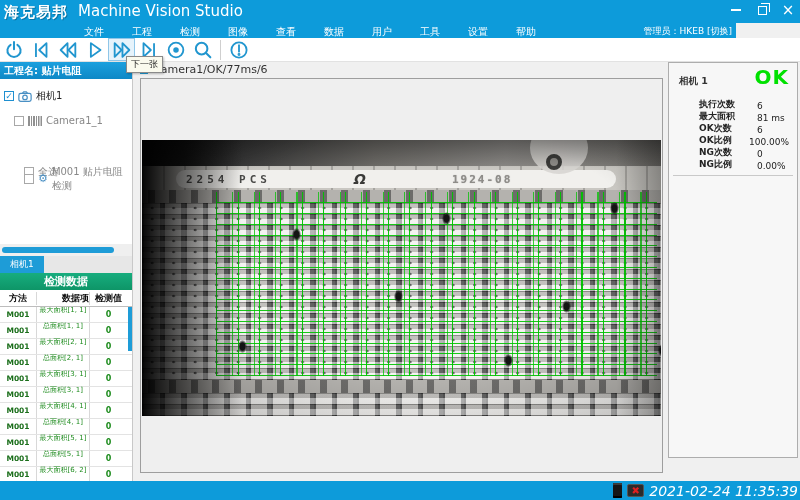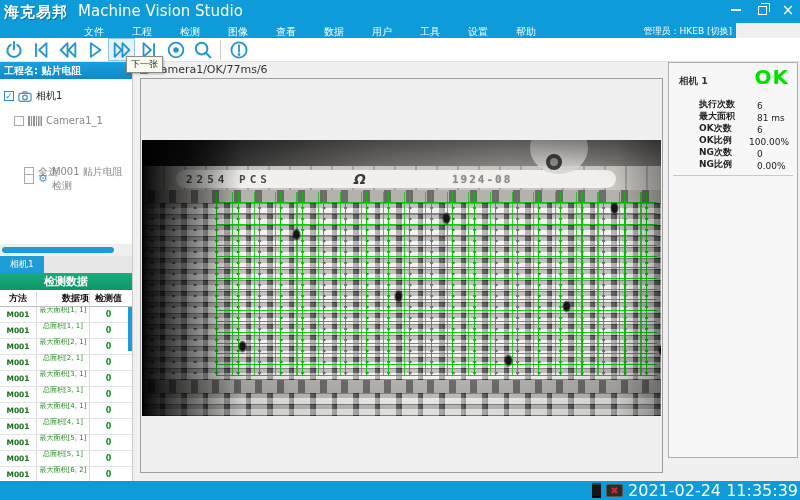--- a/index.html
+++ b/index.html
@@ -111,21 +111,21 @@
   .stats-sep { position:absolute; left:4px; top:112px; width:120px; border-top:1px solid #C9C9C9; }
 
   
   .btnrow { position:absolute; left:663px; top:458px; width:137px; height:23px; background:#1796DA; display:flex; }
   .fbtn { flex:1; color:#fff; font-size:10px; text-align:center; line-height:22px; border-right:1px solid #45AEE4; border-top:1px solid #5BB9E8; cursor:pointer; }
   .statusbar { position:absolute; left:0; top:481px; width:800px; height:19px; background:#0D9BDA; }
   .sb-right { position:absolute; right:2px; top:0; height:19px; display:flex; align-items:center; gap:5px; }
   .pc-icon { width:9px; height:15px; background:#161616; border-radius:1px; box-shadow:inset 0 2px 0 #3a3a3a, inset 0 -2px 0 #000; }
   .mon-icon { position:relative; width:17px; height:13px; background:#2B2B2B; border-radius:2px; border:1px solid #555; display:flex; align-items:center; justify-content:center; }
   .mon-icon span { color:#E02020; font-size:10px; font-weight:bold; line-height:10px; }
-  .timestamp { color:#fff; font-size:16px; }
+  .timestamp { color:#fff; font-size:14px;font-style:italic; }
 
   svg.icon { display:block; }
 </style>
 </head>
 <body>
 
 <div class="app">
 
   <div class="titlebar">
     <div class="logo">海克易邦</div>

